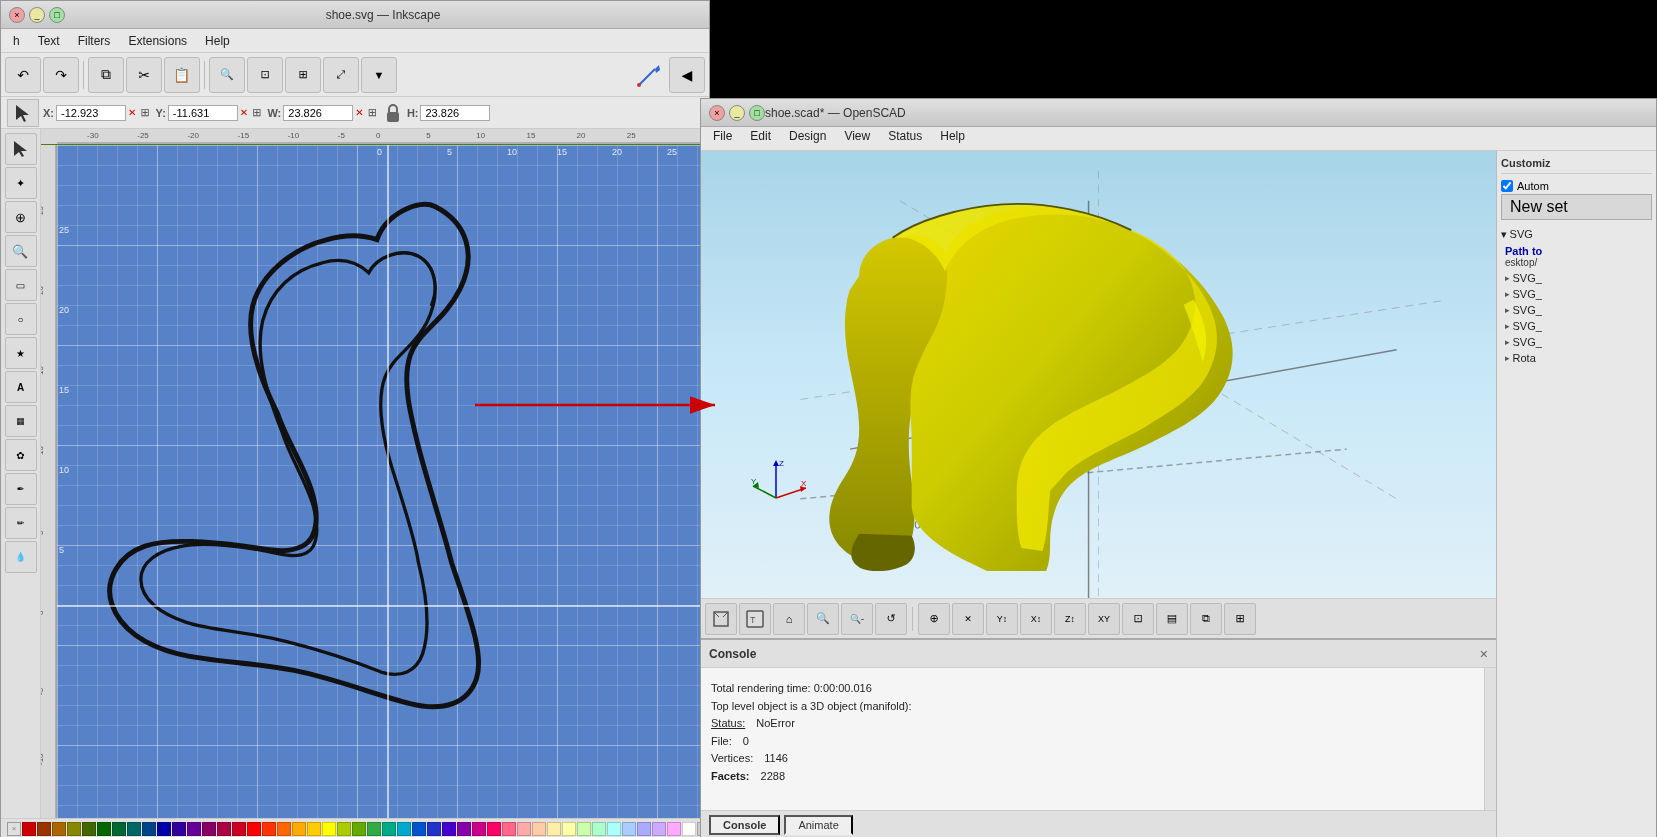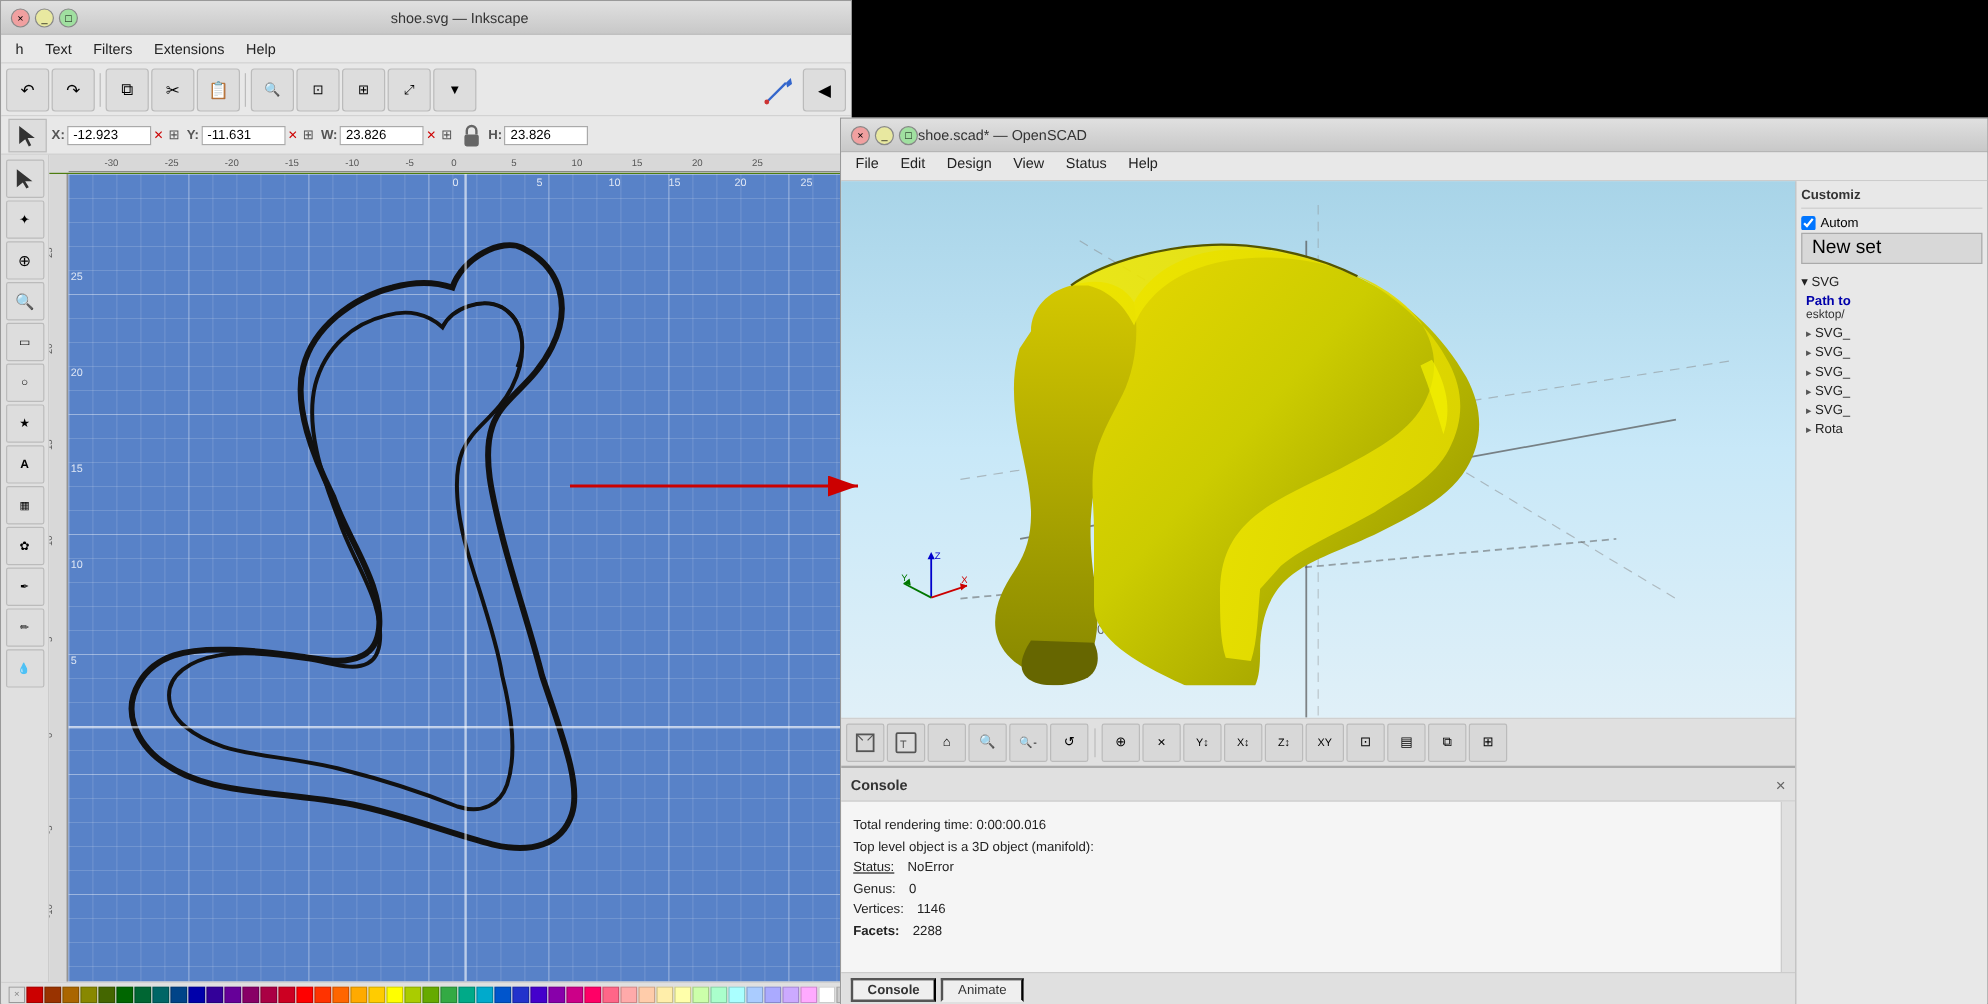--- a/index.html
+++ b/index.html
@@ -849,21 +849,21 @@
         </div>
         <div style="display:flex; flex:1; overflow:hidden;">
           <div class="console-content">
             <div>Total rendering time: 0:00:00.016</div>
             <div>Top level object is a 3D object (manifold):</div>
             <div>
               <span style="margin-right:8px;text-decoration:underline;">Status:</span>
               <span>NoError</span>
             </div>
             <div>
-              <span style="margin-right:8px;">Genus:</span>
+              <span style="margin-right:8px;">File:</span>
               <span>0</span>
             </div>
             <div>
               <span style="margin-right:8px;">Vertices:</span>
               <span>1146</span>
             </div>
             <div>
               <span style="margin-right:8px;font-weight:bold;">Facets:</span>
               <span>2288</span>
             </div>

